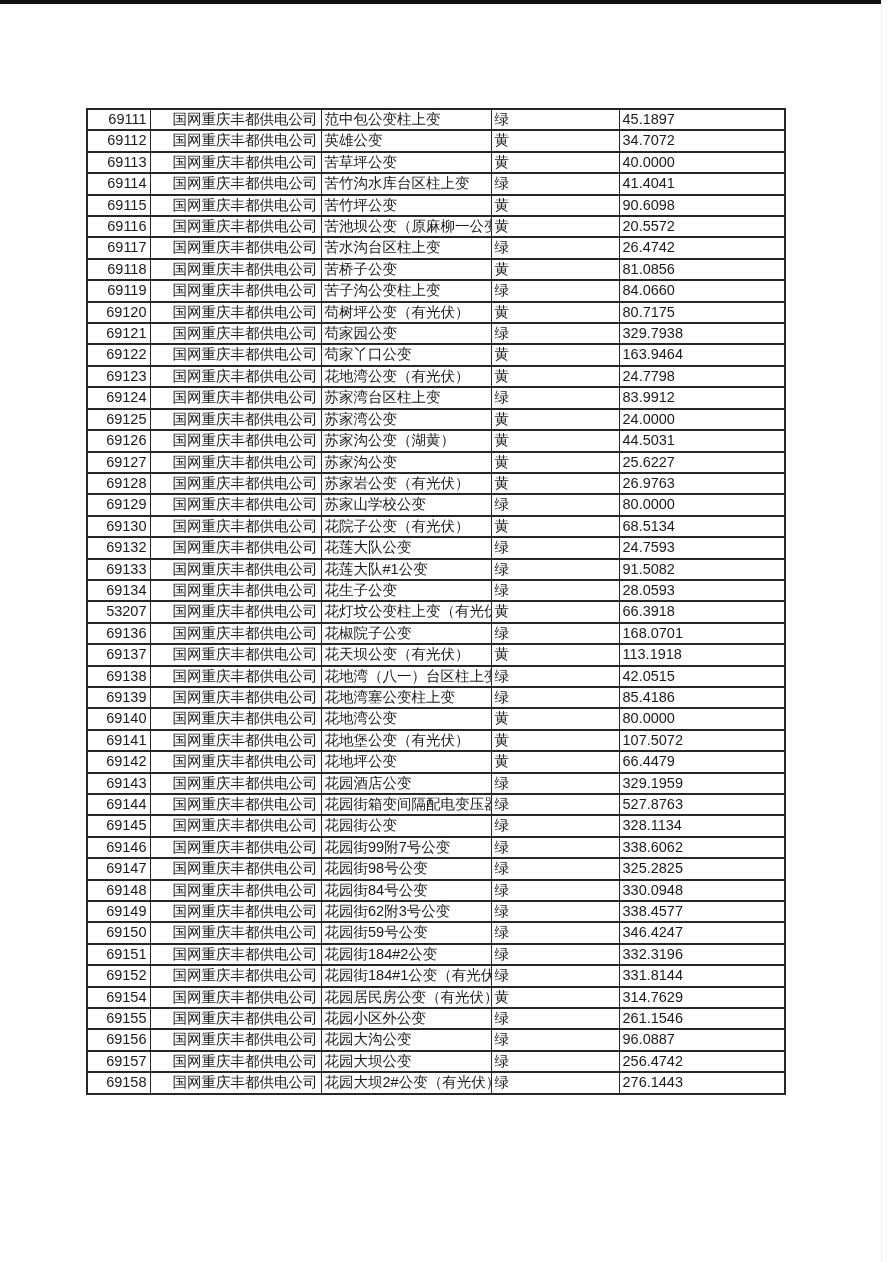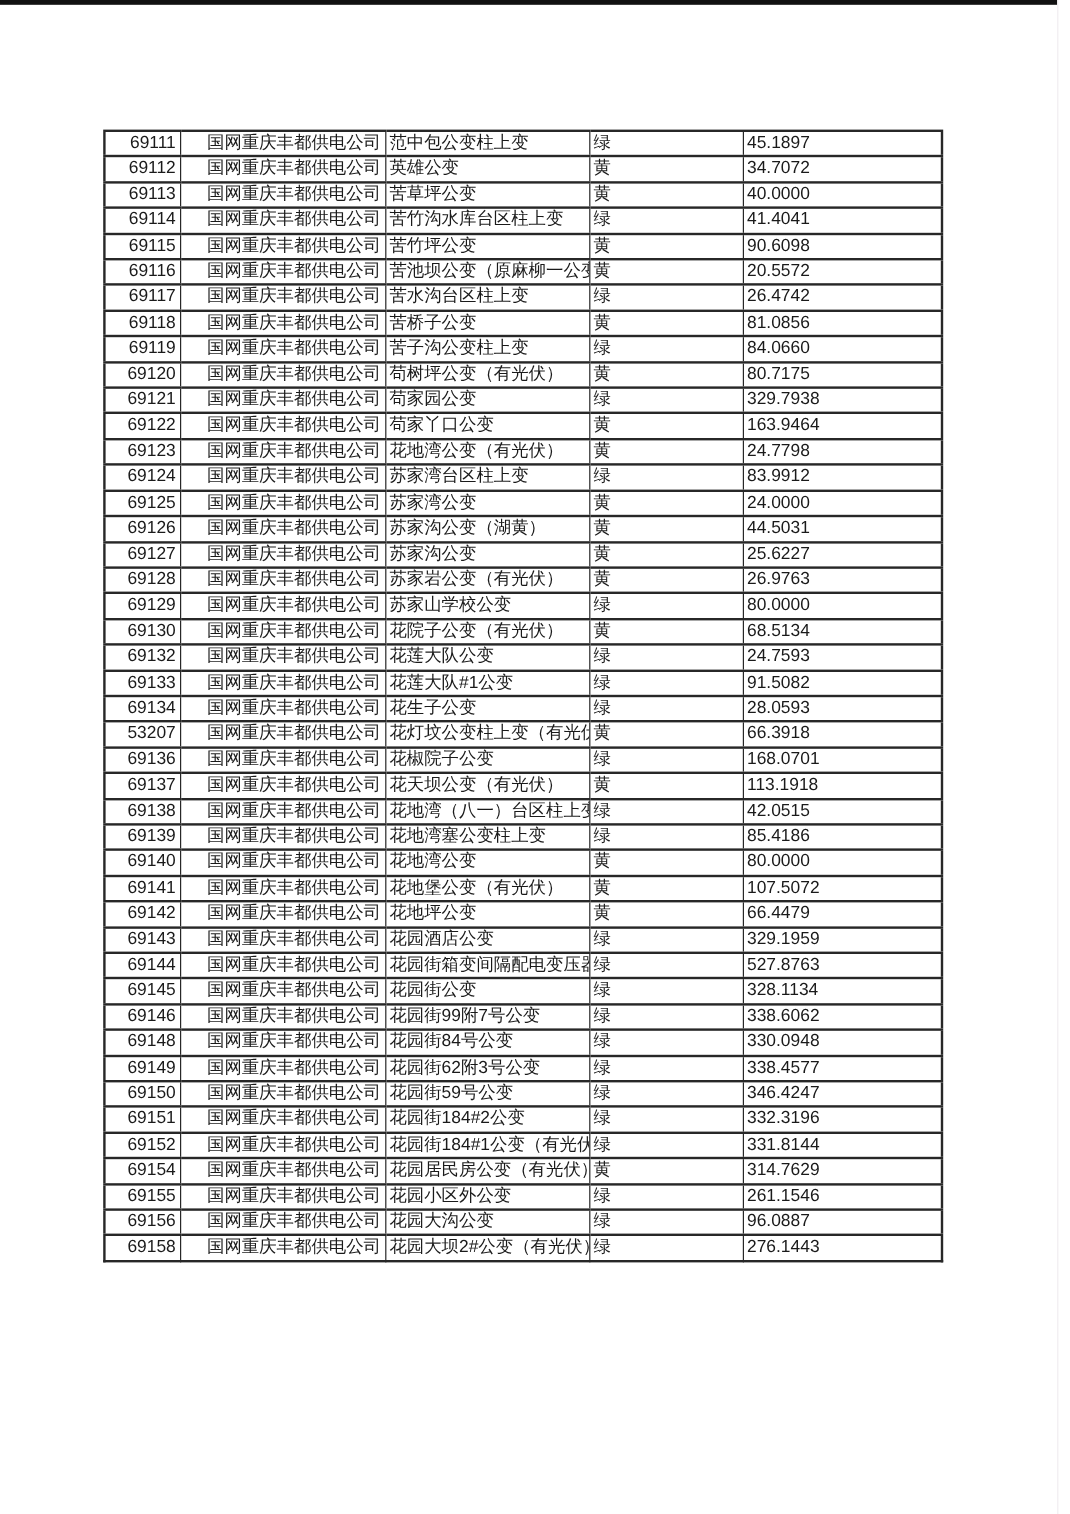--- a/index.html
+++ b/index.html
@@ -304,20 +304,27 @@
         <td class="c-value">328.1134</td>
       </tr>
       <tr>
         <td class="c-id">69146</td>
         <td class="c-company">国网重庆丰都供电公司</td>
         <td class="c-name">花园街99附7号公变</td>
         <td class="c-status">绿</td>
         <td class="c-value">338.6062</td>
       </tr>
       <tr>
+        <td class="c-id">69147</td>
+        <td class="c-company">国网重庆丰都供电公司</td>
+        <td class="c-name">花园街98号公变</td>
+        <td class="c-status">绿</td>
+        <td class="c-value">325.2825</td>
+      </tr>
+      <tr>
         <td class="c-id">69148</td>
         <td class="c-company">国网重庆丰都供电公司</td>
         <td class="c-name">花园街84号公变</td>
         <td class="c-status">绿</td>
         <td class="c-value">330.0948</td>
       </tr>
       <tr>
         <td class="c-id">69149</td>
         <td class="c-company">国网重庆丰都供电公司</td>
         <td class="c-name">花园街62附3号公变</td>
@@ -358,20 +365,27 @@
         <td class="c-name">花园小区外公变</td>
         <td class="c-status">绿</td>
         <td class="c-value">261.1546</td>
       </tr>
       <tr>
         <td class="c-id">69156</td>
         <td class="c-company">国网重庆丰都供电公司</td>
         <td class="c-name">花园大沟公变</td>
         <td class="c-status">绿</td>
         <td class="c-value">96.0887</td>
+      </tr>
+      <tr>
+        <td class="c-id">69157</td>
+        <td class="c-company">国网重庆丰都供电公司</td>
+        <td class="c-name">花园大坝公变</td>
+        <td class="c-status">绿</td>
+        <td class="c-value">256.4742</td>
       </tr>
       <tr>
         <td class="c-id">69158</td>
         <td class="c-company">国网重庆丰都供电公司</td>
         <td class="c-name">花园大坝2#公变（有光伏）</td>
         <td class="c-status">绿</td>
         <td class="c-value">276.1443</td>
       </tr>
     </tbody>
 </table>

